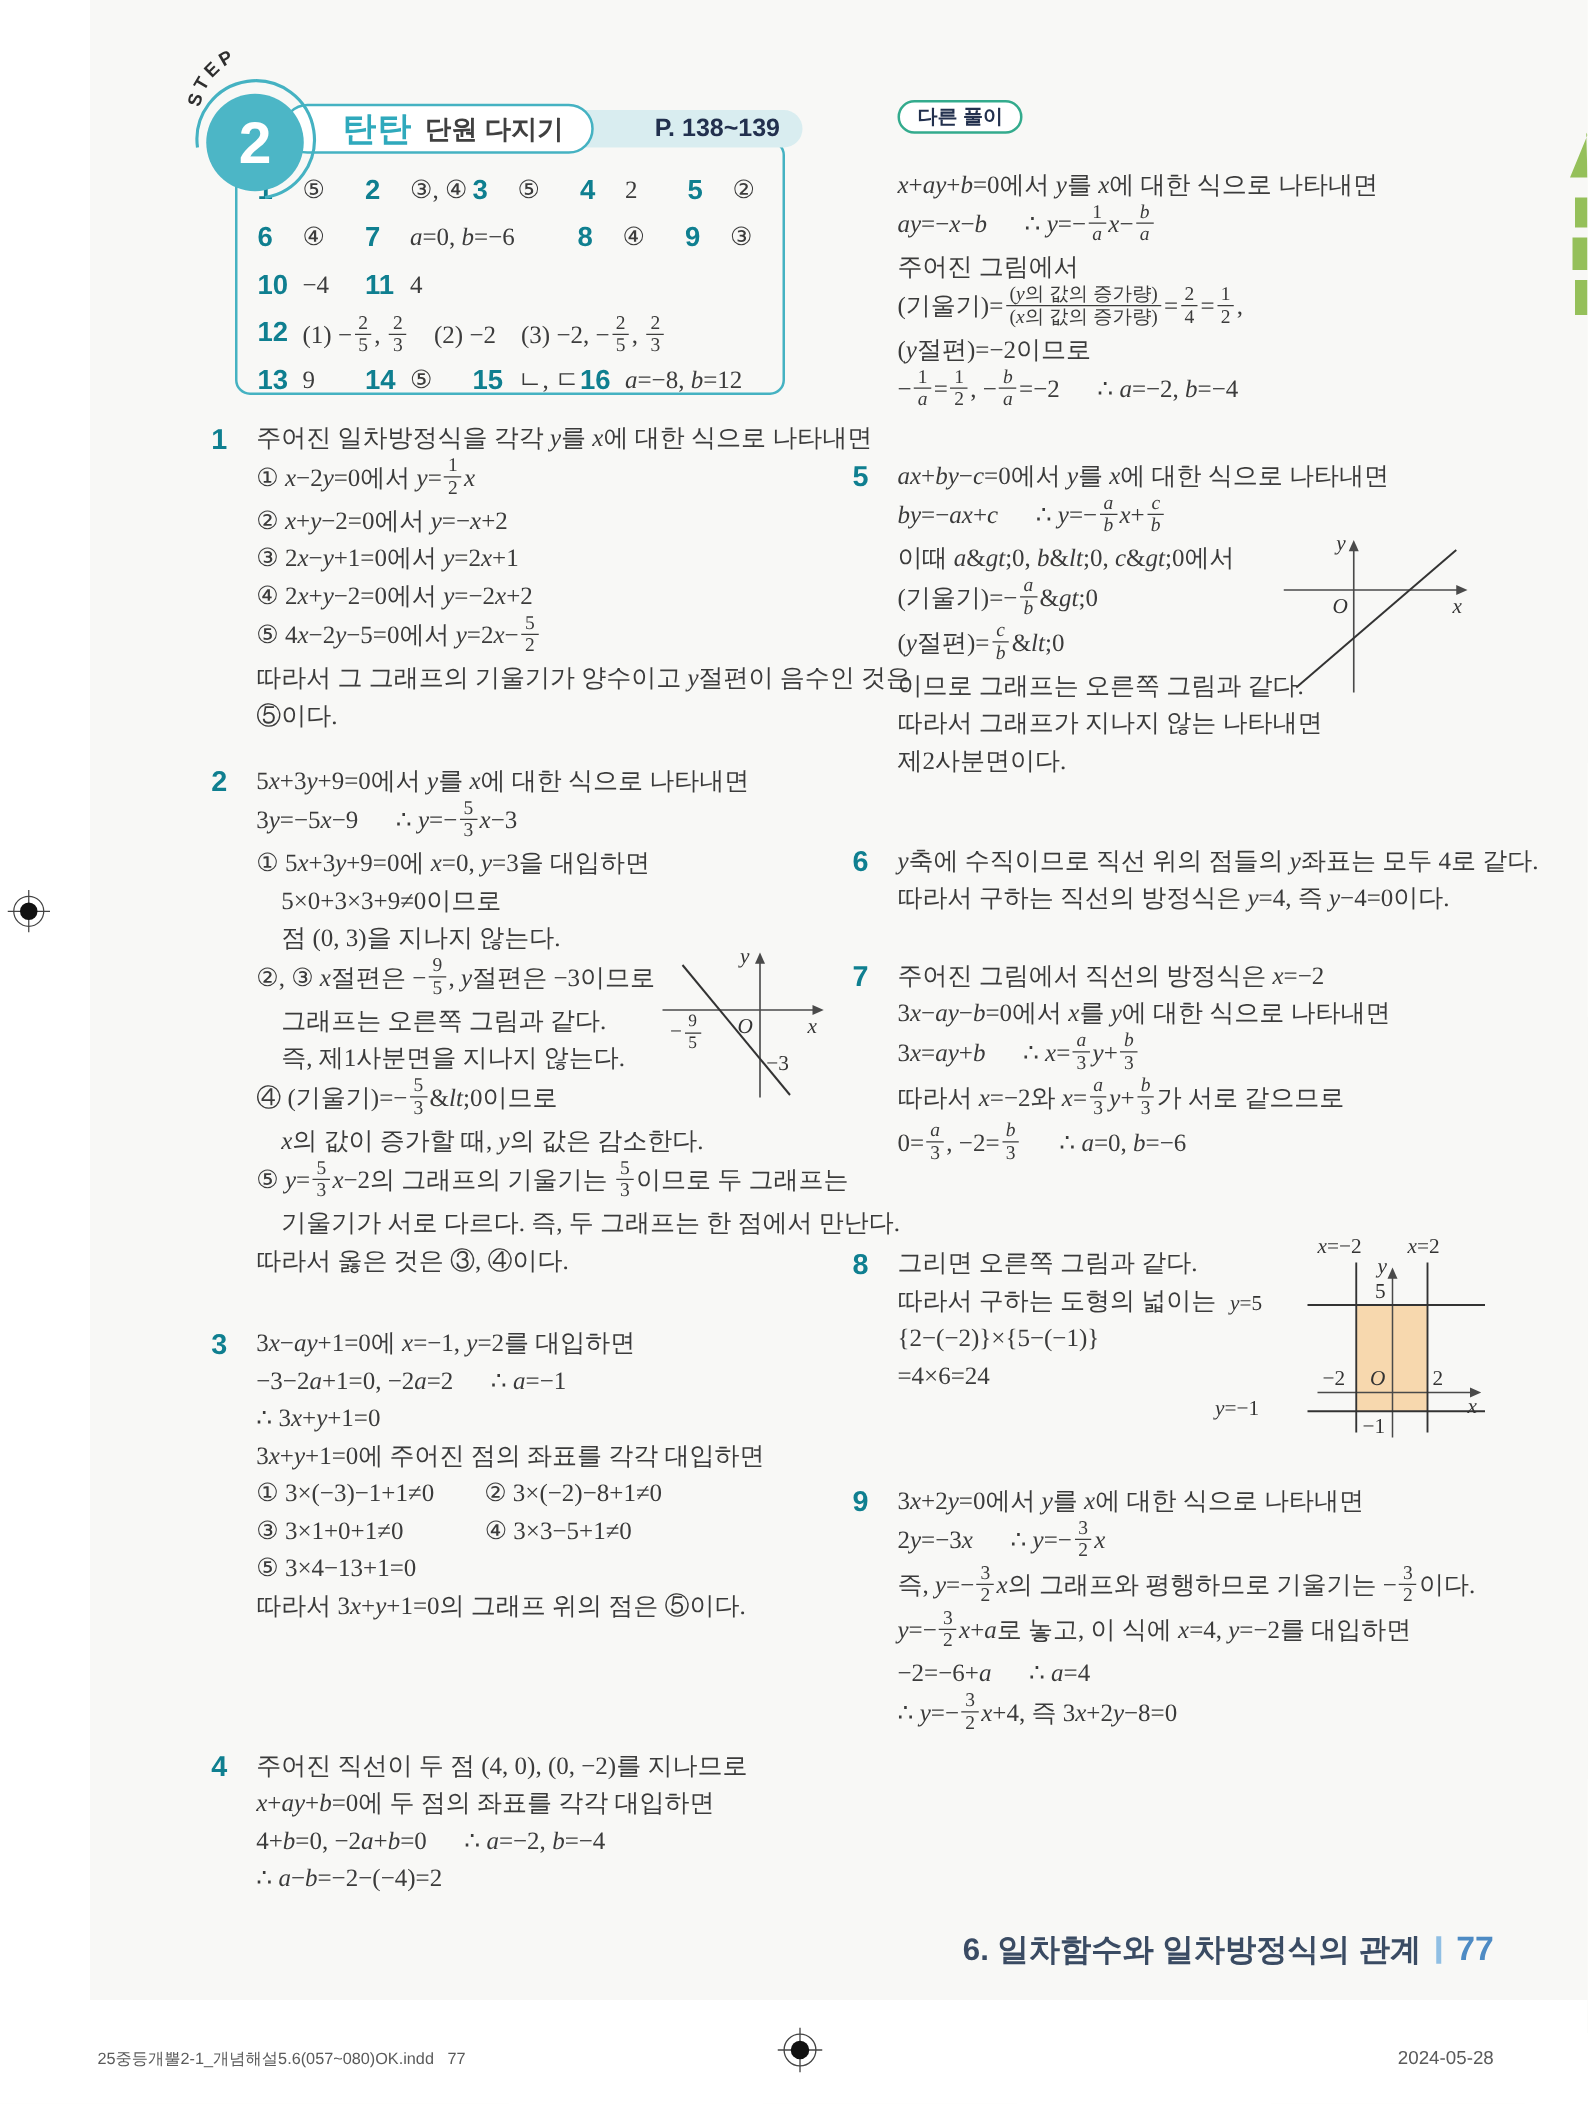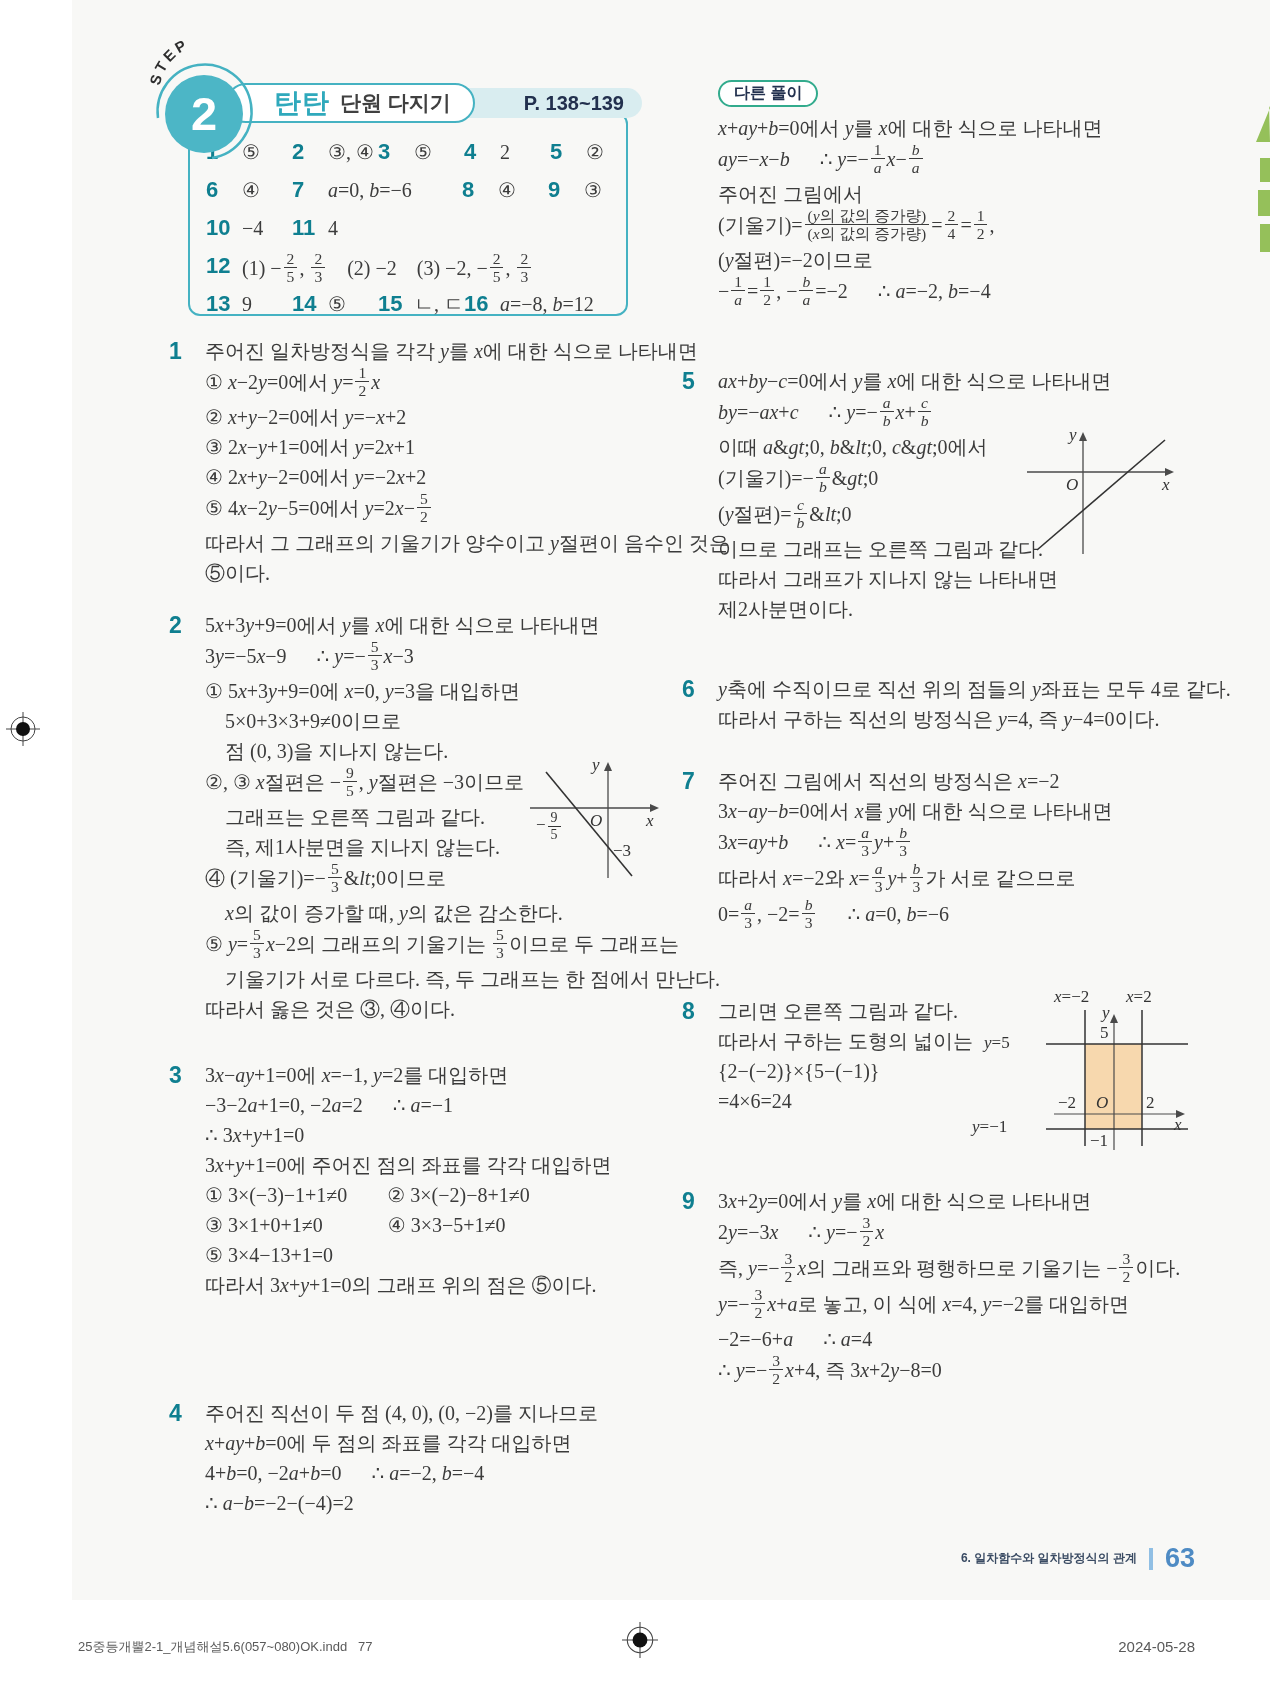--- a/index.html
+++ b/index.html
@@ -35,31 +35,31 @@
   .num{position:absolute;left:-36px;top:0;font-family:"Liberation Sans",sans-serif;font-weight:bold;
        font-size:23px;color:#0f7f90;line-height:30px}
   .ln{font-size:20px;line-height:30px;min-height:30px;white-space:pre;color:#3b3b3b}
   .ln i{font-style:italic}
   .frac{display:inline-flex;flex-direction:column;align-items:center;vertical-align:middle;
         margin:0 2px;line-height:1.12;font-size:0.78em;position:relative;top:-2px}
   .frac .fd{border-top:1.3px solid currentColor;padding:0 3px}
   .frac .fn{padding:0 3px}
   .alt-pill{display:inline-block;border:2px solid #33ab8d;border-radius:15px;padding:1px 14px;
             font-family:"Liberation Sans",sans-serif;font-weight:bold;font-size:16px;color:#22304e;
-            background:#fff;margin-bottom:6px}
+            background:#fff;margin-bottom:26px}
 
   
   .fig{position:absolute}
   .flab{position:absolute;font-size:17px;line-height:1.05;white-space:nowrap;color:#333}
   .flab i{font-style:italic}
   .flab .frac{font-size:0.82em;top:0}
 
   
   .foot-chapter{position:absolute;right:75px;top:1543px;display:flex;align-items:center;gap:12px;z-index:2}
-  .foot-ch-text{font-family:"Liberation Sans",sans-serif;font-weight:bold;font-size:12px;color:#3a4b63}
+  .foot-ch-text{font-family:"Liberation Sans",sans-serif;font-weight:bold;font-size:25px;color:#3a4b63}
   .foot-div{width:4px;height:22px;background:#90bfe4}
   .foot-pg{font-family:"Liberation Sans",sans-serif;font-weight:bold;font-size:27px;color:#4e8bc4}
   .print-line{position:absolute;left:78px;top:1638px;font-family:"Liberation Sans",sans-serif;
               font-size:13px;color:#5a5a5a;white-space:pre}
   .print-date{position:absolute;right:75px;top:1638px;font-family:"Liberation Sans",sans-serif;
               font-size:15px;color:#5a5a5a}
   .regmark{position:absolute}
   .tab-svg{position:absolute;right:0;top:106px}
 </style>
 </head>
@@ -273,16 +273,16 @@
 <svg class="regmark" style="left:622px;top:1622px" width="36" height="36" viewBox="0 0 34 34">
   <line x1="17" y1="0" x2="17" y2="34" stroke="#444" stroke-width="1"></line>
   <line x1="0" y1="17" x2="34" y2="17" stroke="#444" stroke-width="1"></line>
   <circle cx="17" cy="17" r="12" fill="none" stroke="#444" stroke-width="1"></circle>
   <circle cx="17" cy="17" r="7" fill="#111"></circle>
 </svg>
 
 <div class="foot-chapter">
   <span class="foot-ch-text">6. 일차함수와 일차방정식의 관계</span>
   <span class="foot-div"></span>
-  <span class="foot-pg">63</span>
+  <span class="foot-pg">77</span>
 </div>
 <div class="print-line">25중등개뿔2-1_개념해설5.6(057~080)OK.indd   77</div>
 <div class="print-date">2024-05-28</div>
 
 </body></html>

